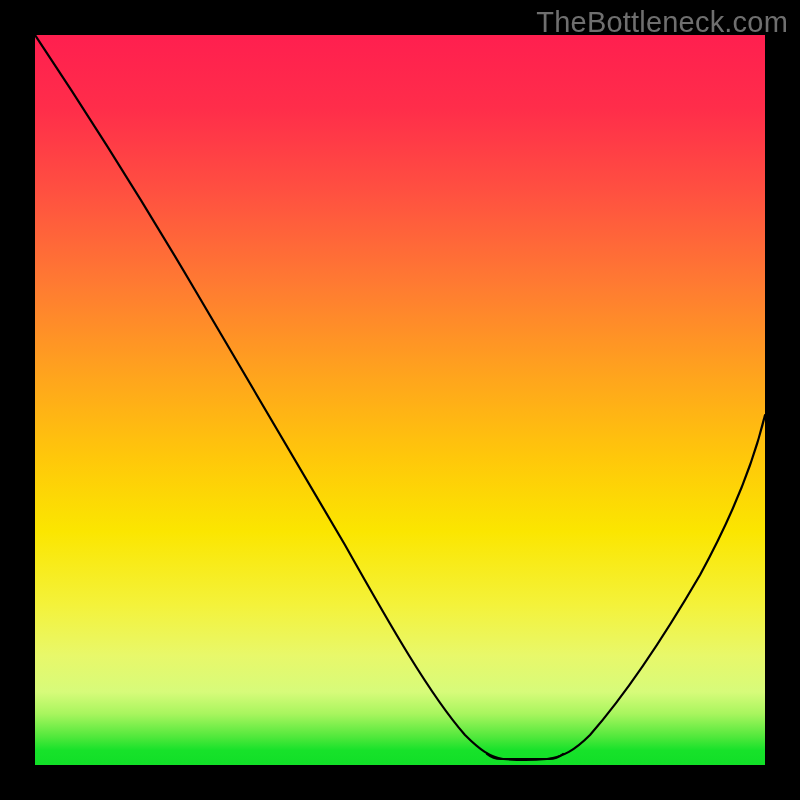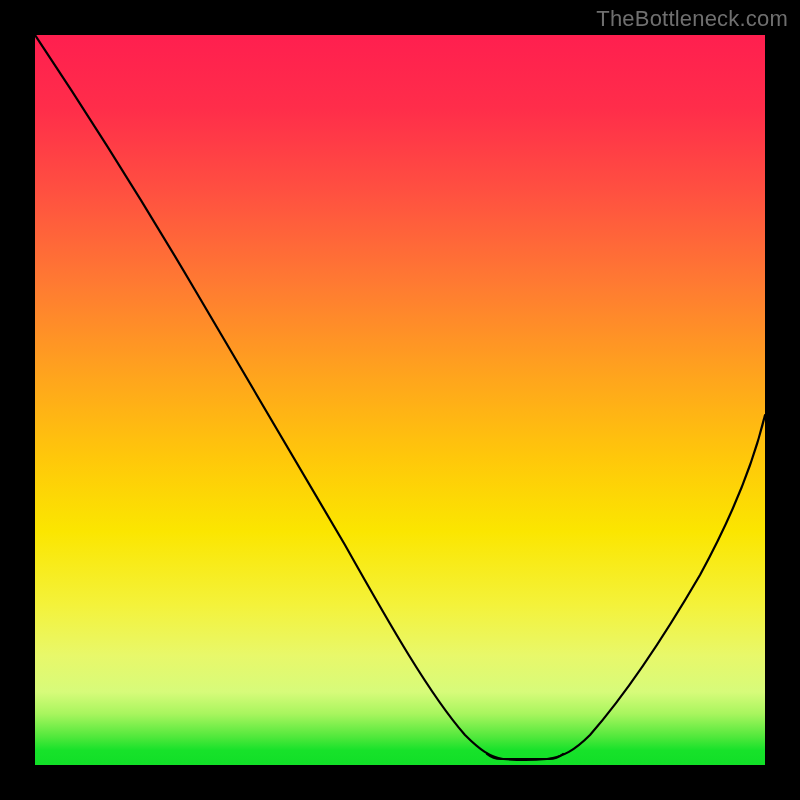--- a/index.html
+++ b/index.html
@@ -15,21 +15,21 @@
     position: relative;
     width: 800px;
     height: 800px;
     background: #000;
   }
   .watermark {
     position: absolute;
     top: 6px;
     right: 12px;
     color: #6f6f6f;
-    font-size: 22px;
+    font-size: 29px;
     letter-spacing: 0.2px;
     z-index: 5;
     user-select: none;
   }
   
   .plot-area {
     position: absolute;
     left: 35px;
     top: 35px;
     width: 730px;

